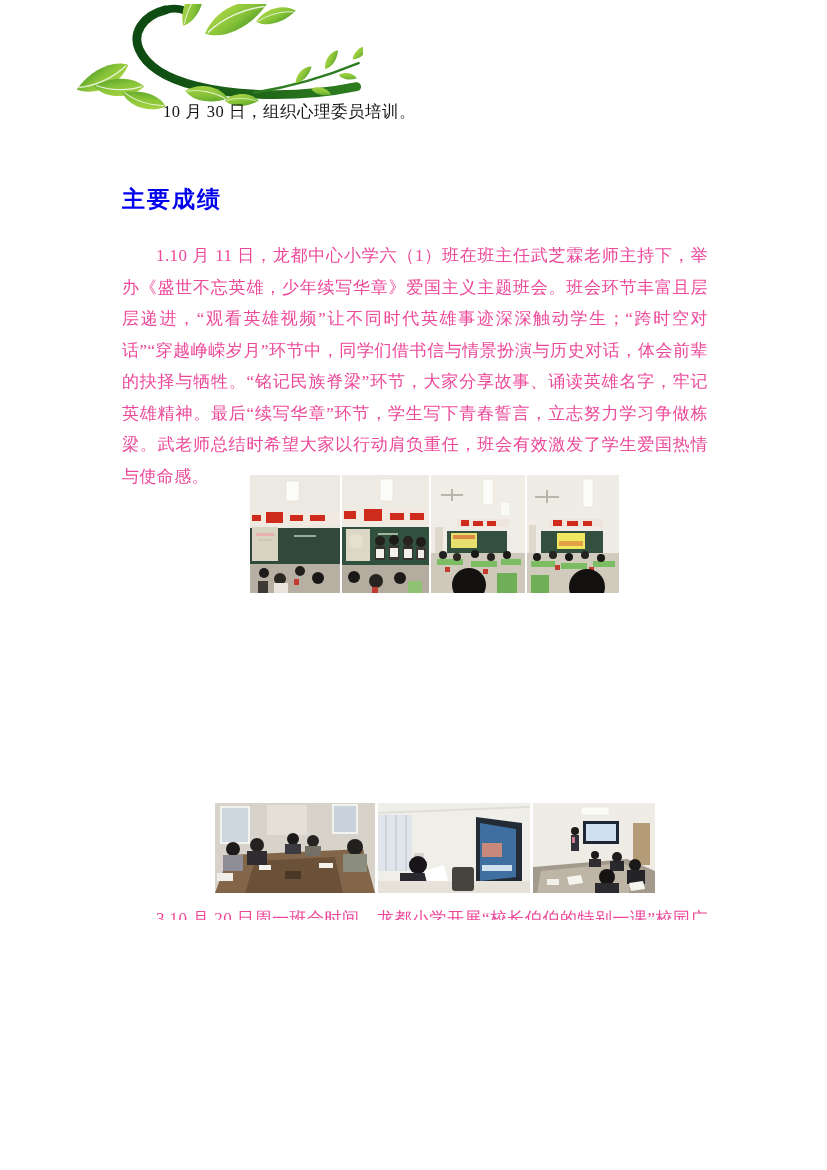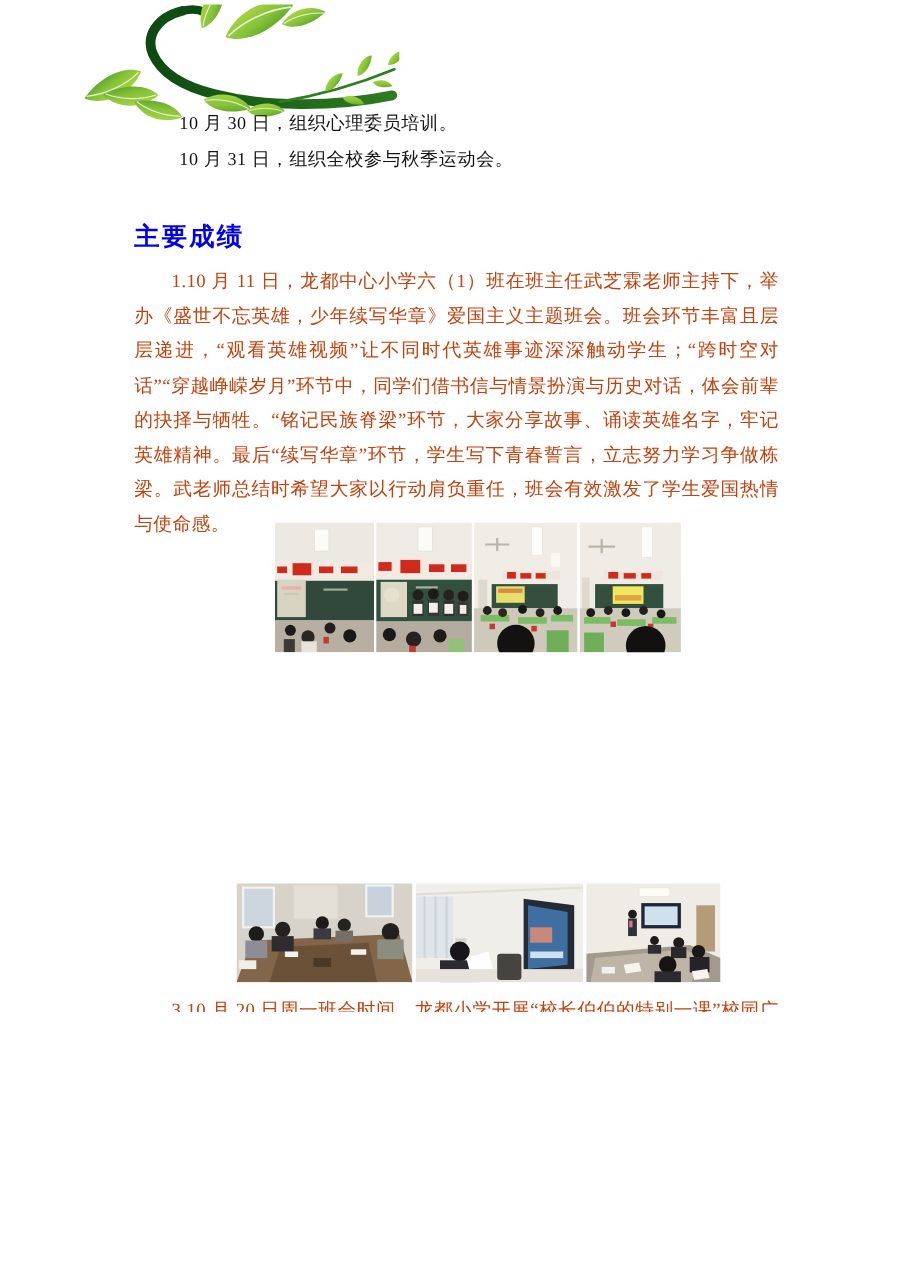--- a/index.html
+++ b/index.html
@@ -13,28 +13,28 @@
     color:#111;
     margin:0 auto;
   }
   .branch { position:absolute; left:18px; top:4px; width:345px; height:126px; }
   .dates {
     position:absolute; left:163px; top:96px; width:560px;
     font-size:16.5px; line-height:32.8px; color:#141414;
     letter-spacing:0.5px;
   }
   .heading {
-    position:absolute; left:122px; top:200px;
+    position:absolute; left:122px; top:184px;
     font-size:23px; font-weight:bold; letter-spacing:2px;
   }
   .para {
     position:absolute; left:122px; width:586px;
     font-size:17px; line-height:31.5px;
     text-indent:2em; text-align:justify; text-justify:inter-ideograph;
-    letter-spacing:0.4px; color:#c2410c;
+    letter-spacing:0.4px; color:#ec4899;
   }
   .p1 { top:240px; }
   .p2 { top:599px; }
   .p3 { top:903px; height:160px; overflow:hidden; }
   .photo-row { position:absolute; display:flex; gap:2px; }
   .row1 { left:250px; top:475px; height:118px; }
   .row2 { left:215px; top:803px; height:90px; gap:3px; }
   .photo-row svg { display:block; height:100%; }
   .footer-bar {
     position:absolute; left:0; top:1117px; width:827px; height:48px;
@@ -110,21 +110,20 @@
           <path d="M0 0 C 12 -14 34 -16 46 -6 C 30 6 10 8 0 0 Z" fill="url(#lg)"></path>
         </g>
       <g transform="translate(340,56) rotate(-32) scale(0.45)">
           <path d="M0 0 C 12 -14 34 -16 46 -6 C 30 6 10 8 0 0 Z" fill="url(#lg)"></path>
         </g>
     </g>
   </svg>
 
   <div class="dates">
     <div>10 月 30 日，组织心理委员培训。</div>
-    <div>10 月 31 日，组织全校参与秋季运动会。</div>
   </div>
 
   <div class="heading" style="color: rgb(0, 0, 238);">主要成绩</div>
 
   <p class="para p1">1.10 月 11 日，龙都中心小学六（1）班在班主任武芝霖老师主持下，举办《盛世不忘英雄，少年续写华章》爱国主义主题班会。班会环节丰富且层层递进，“观看英雄视频”让不同时代英雄事迹深深触动学生；“跨时空对话”“穿越峥嵘岁月”环节中，同学们借书信与情景扮演与历史对话，体会前辈的抉择与牺牲。“铭记民族脊梁”环节，大家分享故事、诵读英雄名字，牢记英雄精神。最后“续写华章”环节，学生写下青春誓言，立志努力学习争做栋梁。武老师总结时希望大家以行动肩负重任，班会有效激发了学生爱国热情与使命感。</p>
 
   <div class="photo-row row1">
     <svg width="90" viewBox="0 0 90 118" preserveAspectRatio="none">
       <rect width="90" height="118" fill="#ece9e2"></rect>
       <rect x="36" y="6" width="13" height="20" fill="#fbfbf7" stroke="#dcdad2" stroke-width="0.5"></rect>

